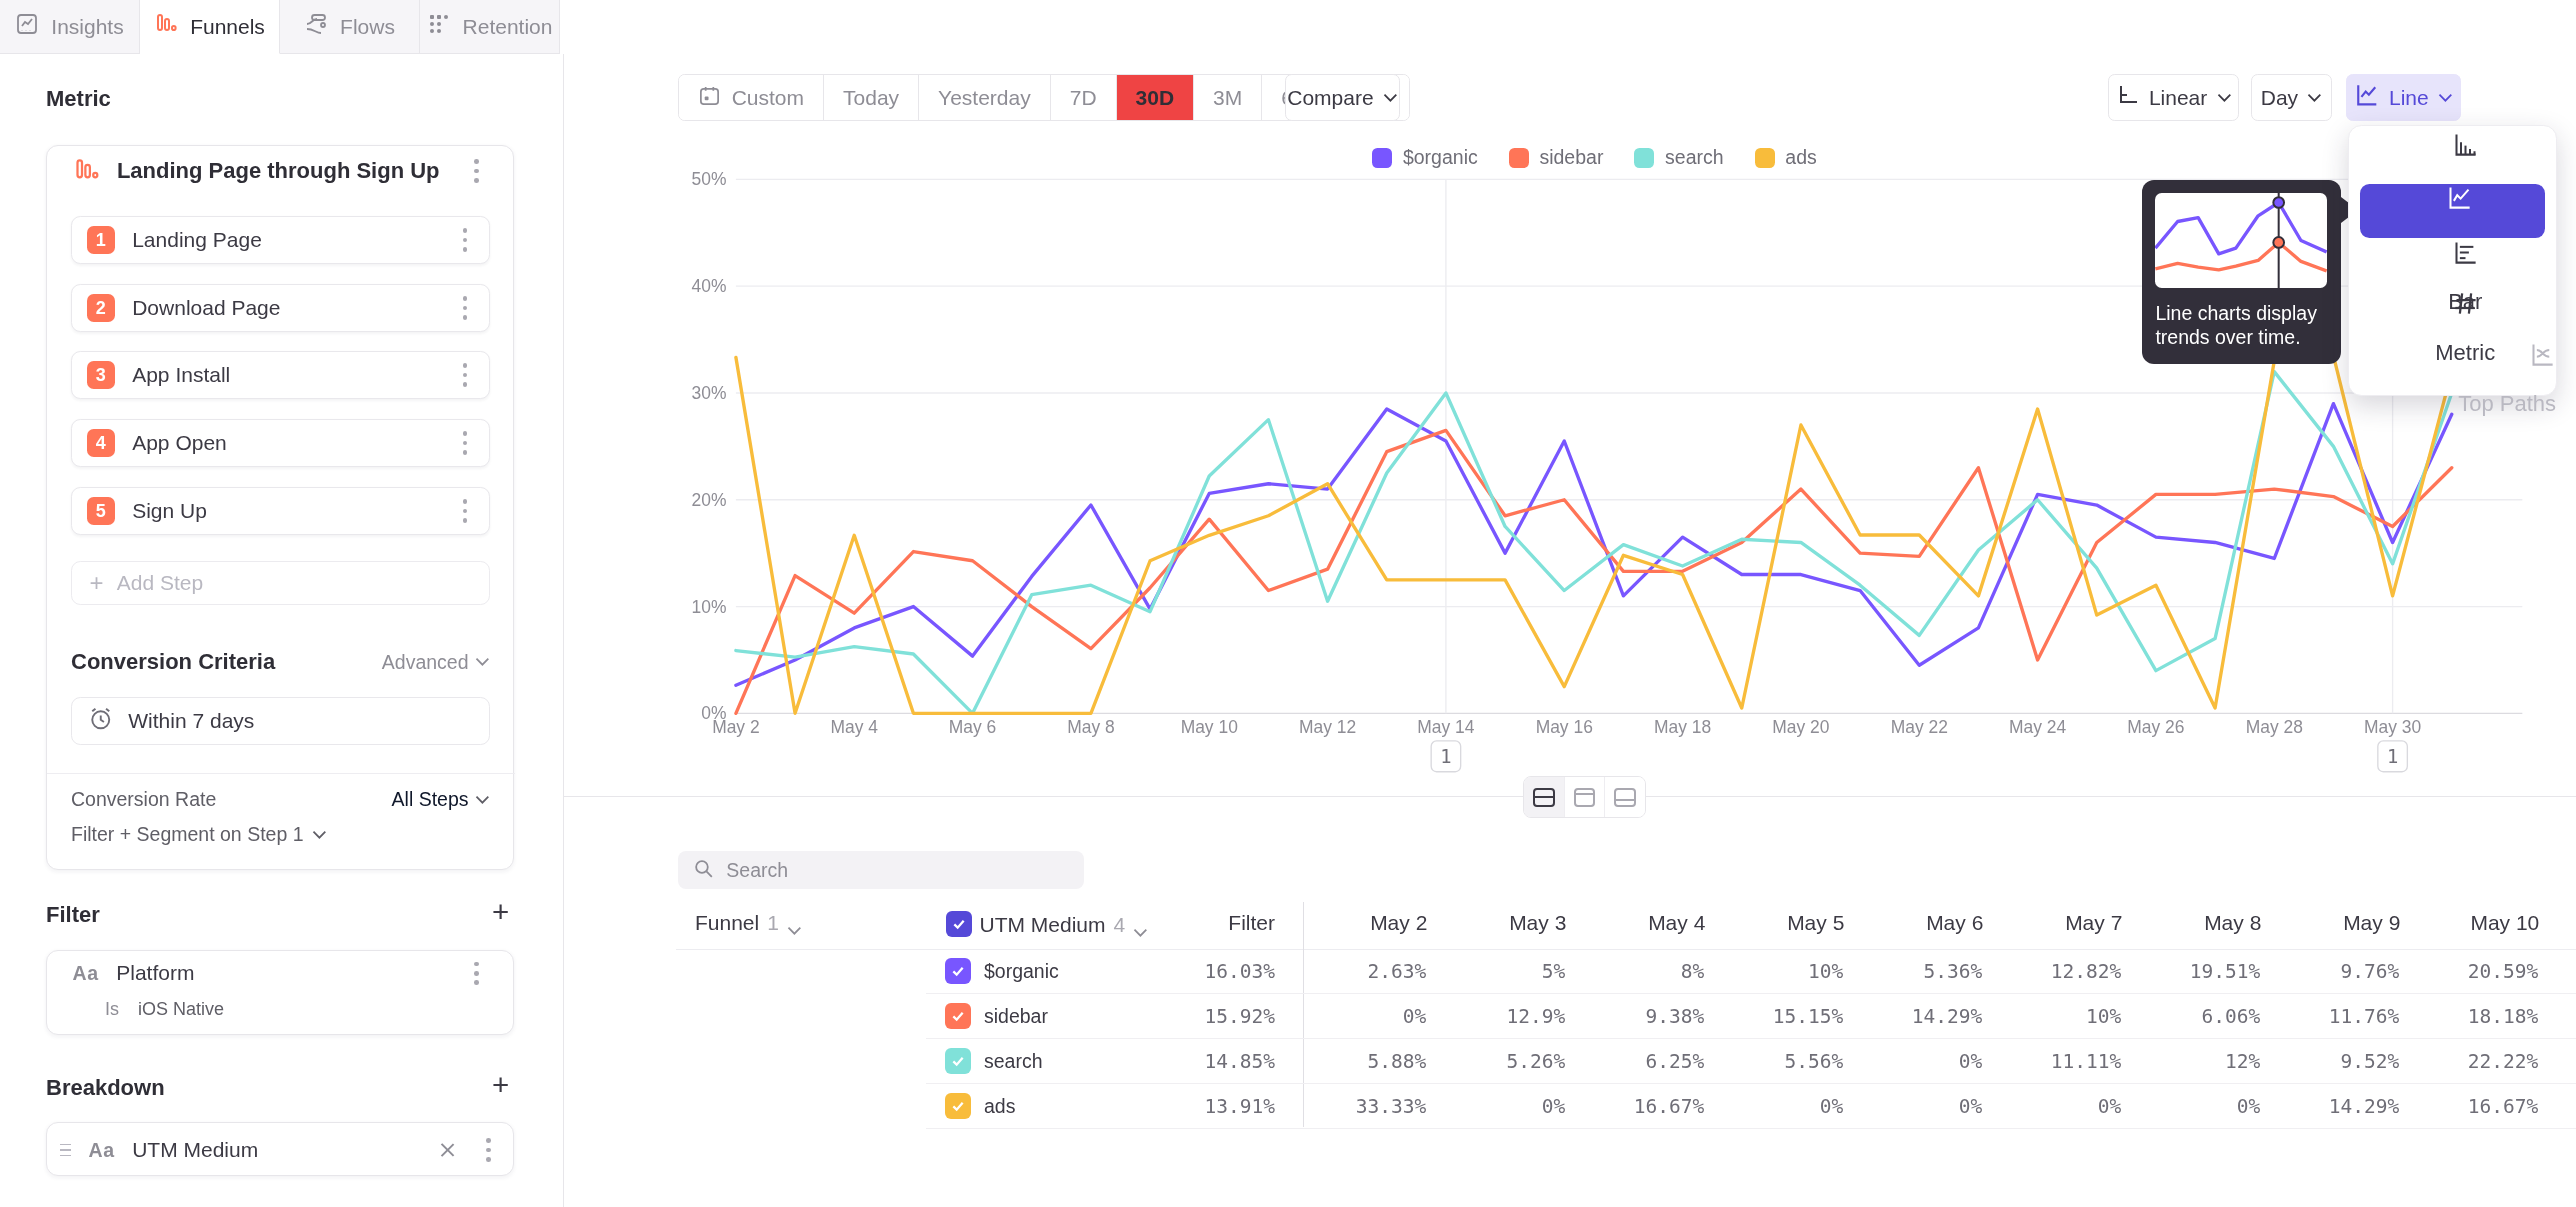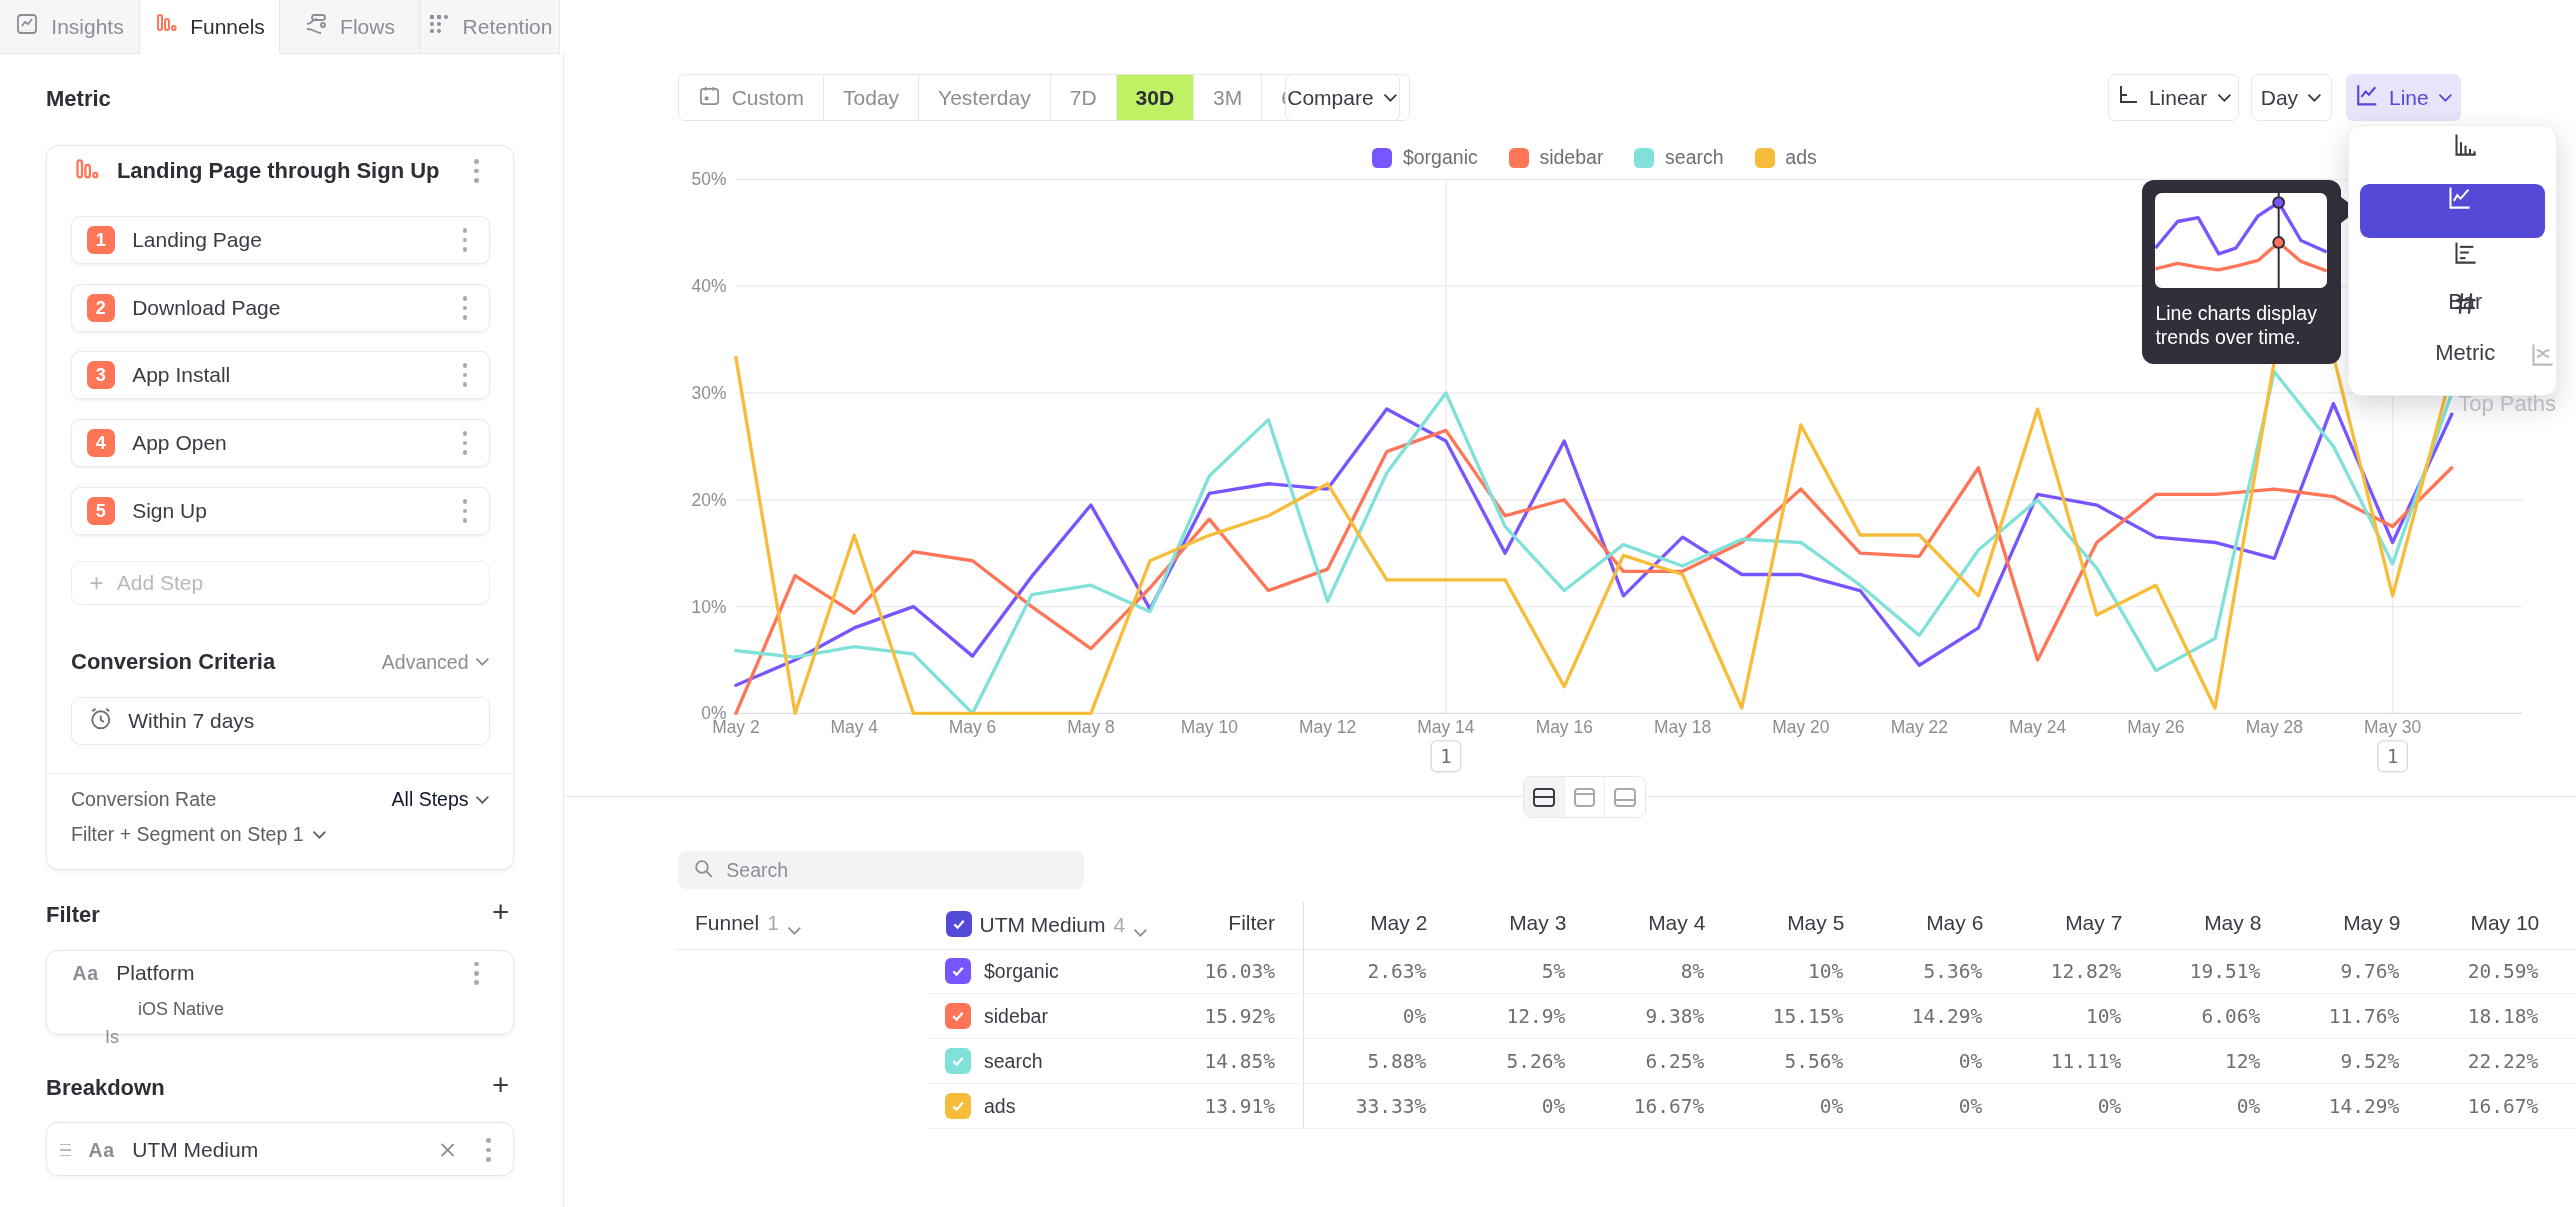--- a/index.html
+++ b/index.html
@@ -62,21 +62,21 @@
   
   .seg {
     position:absolute; left:678px; top:74px; height:47px; display:flex; align-items:stretch;
     border:0.7px solid #e7e6ea; border-radius:6.7px; overflow:hidden; background:#fff;
   }
   .seg .cell {
     display:flex; align-items:center; justify-content:center; gap:10.7px; padding:0 19px;
     border-right:0.7px solid #e7e6ea; color:#8e8d95; font-size:21px; cursor:pointer; background:#fff;
   }
   .seg .cell:last-child { border-right:none; }
-  .seg .cell.active { background:#bef264; color:#2f2e36; font-weight:bold; }
+  .seg .cell.active { background:#ef4444; color:#2f2e36; font-weight:bold; }
   .btn {
     position:absolute; top:74px; height:47px; border:0.7px solid #e7e6ea; border-radius:6.7px; background:#fff;
     display:flex; align-items:center; justify-content:center; gap:9.4px; font-size:21px; color:#3c3a44; cursor:pointer;
   }
   .btn.accent { background:#e7e4fb; border-color:#e7e4fb; color:#5549D8; }
   .chev { width:14.8px; height:9.4px; }
 
   
   .legend { position:absolute; top:146px; left:736px; width:1717px; display:flex; justify-content:center; gap:31px; }
   .legend .li { display:flex; align-items:center; gap:10.7px; font-size:19.5px; color:#6f6e77; }
@@ -315,21 +315,21 @@
       <div class="metric-head" style="top:5.4px;">
         <span class="aa">Aa</span>
         <span class="prop-label">Platform</span>
         <span class="kebab">
             <i></i>
             <i></i>
             <i></i>
           </span>
       </div>
       <div class="abs" style="left:58px; top:48px; display:flex; gap:19px; font-size:18px;">
-        <span style="color:#8e8d95;margin-top:28px;">Is</span>
+        <span style="color:#8e8d95;">Is</span>
         <span style="color:#5f5e66;">iOS Native</span>
       </div>
     </div>
 
     <div class="side-h" style="top:1021px;">Breakdown</div>
     <div class="plus abs" style="left:487px; top:1017px; font-size:29.5px;">+</div>
 
     <div class="card" style="top:1068px; height:54px;">
       <div class="metric-head" style="top:10px; left:13.4px; width:440px;">
         <span class="drag">

